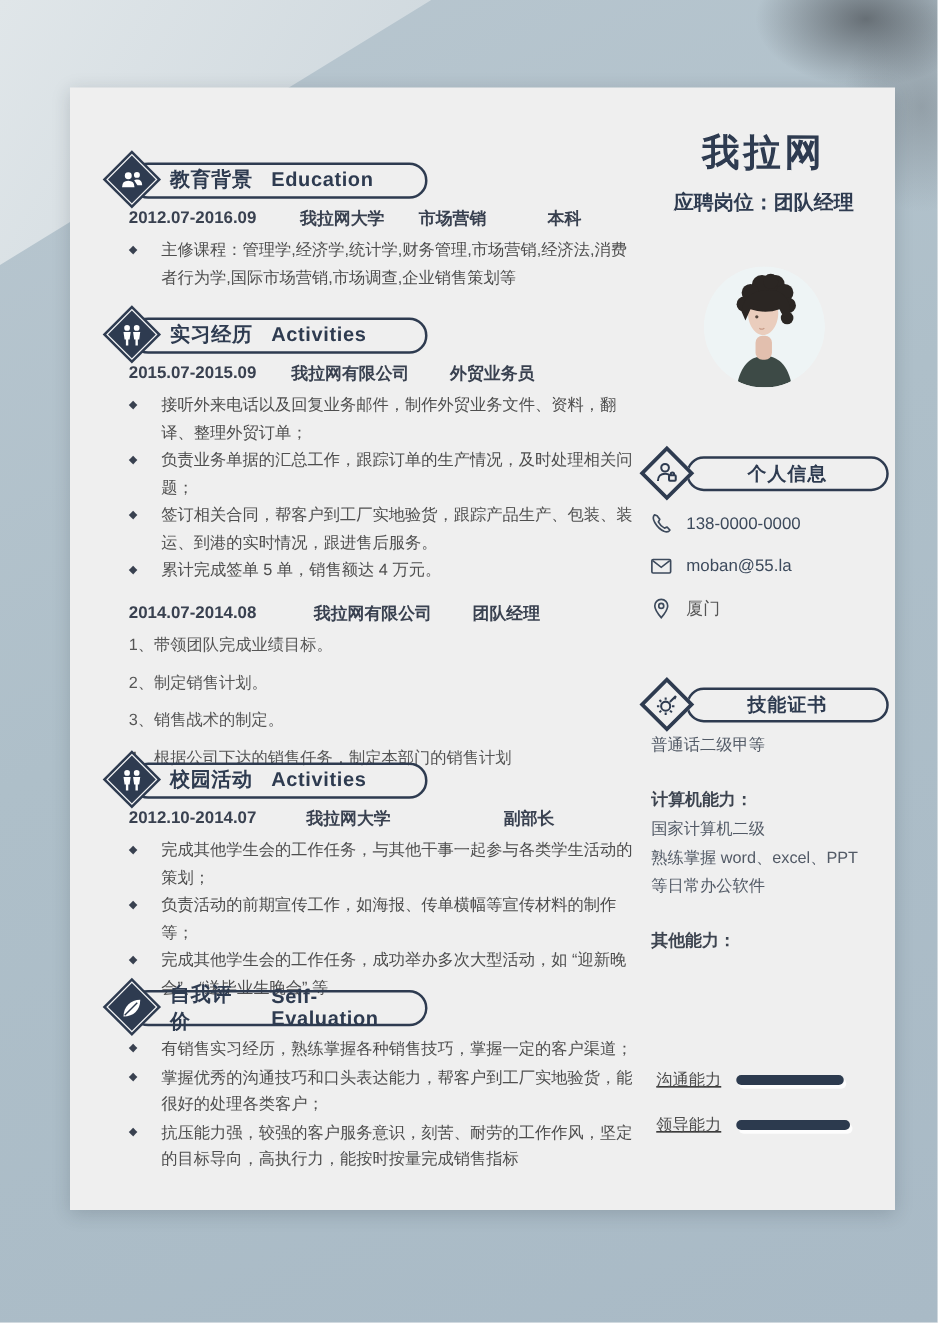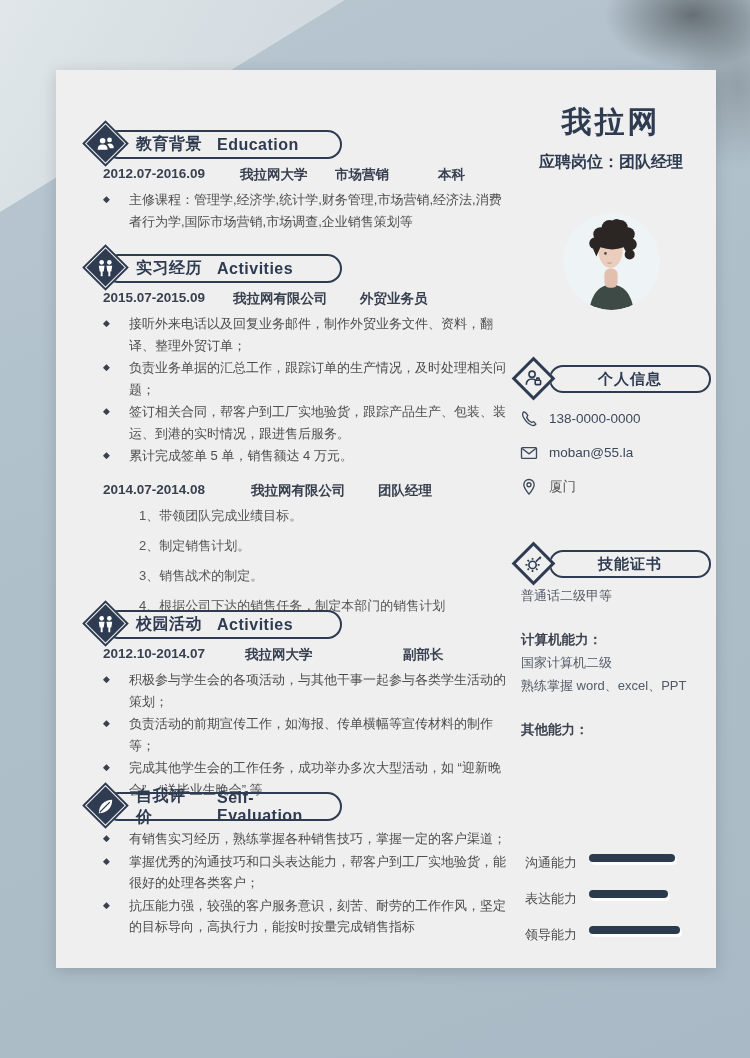--- a/index.html
+++ b/index.html
@@ -47,21 +47,21 @@
   .re .c1{width:137px}.re .c2{width:95px}.re .c3{width:103px}
   .rj1 .c1{width:130px}.rj1 .c2{width:127px}
   .rj2 .c1{width:148px}.rj2 .c2{width:127px}
   .ra .c1{width:142px}.ra .c2{width:158px}
 
   .bullet { display:flex; margin:0 0 1px 17px; }
   .b-icon { flex:0 0 26px; font-size:9px; color:#394150; padding-top:5px; }
   .b-text { flex:1; font-size:13px; color:#4e4e4e; line-height:21.5px; }
 
   .numbered { margin-left:17px; }
-  .numbered div { font-size:13px; color:#555; line-height:22px; margin-bottom:8px;margin-left:36px; }
+  .numbered div { font-size:13px; color:#555; line-height:22px; margin-bottom:8px; }
 
   .job2 { margin-top:15px; }
 
   
   .right-col { position:absolute; left:455px; top:0; width:200px; }
   .r-name { position:absolute; top:32px; left:0; width:200px; text-align:center;
     font-size:30px; font-weight:bold; color:#2e3b50; letter-spacing:3px; }
   .r-pos { position:absolute; top:82px; left:0; width:200px; text-align:center;
     font-size:16px; font-weight:bold; color:#2e3b50; }
   .photo-wrap { position:absolute; top:143px; left:52px; width:97px; height:97px;
@@ -86,21 +86,21 @@
   .c-ico { width:20px; height:20px; margin-right:10px; }
   .c-txt { font-size:13.5px; color:#3d4a5c; }
   .c-row.loc .c-txt { color:#555; }
 
   .skills { position:absolute; top:514px; left:10px; width:190px; }
   .sk-label { font-size:13.5px; font-weight:bold; color:#3d4450; line-height:23px; }
   .sk-item { font-size:13px; color:#525a66; line-height:23px; }
   .sk-gap { height:21px; }
 
   .bars { position:absolute; top:784px; left:14px; width:186px; }
-  .bar-row { display:flex; margin-bottom:17px; height:19px; }
+  .bar-row { display:flex; align-items:center; margin-bottom:17px; height:19px;text-decoration:underline; }
   .bar-label { width:56px; font-size:13px; color:#4e4e4e; margin-right:8px; white-space:nowrap; }
   .bar-track { width:92px; height:8px; position:relative; }
   .bar-fill { height:8px; background:#2c3a4e; border-radius:4px;
     box-shadow: 2px 3px 0 rgba(255,255,255,0.85); }
 
   svg { display:block; }
 </style>
 </head>
 <body>
 
@@ -208,21 +208,21 @@
           <span>Activities</span>
         </div>
       </div>
       <div class="date-row ra">
         <span class="c1">2012.10-2014.07</span>
         <span class="c2">我拉网大学</span>
         <span class="c3">副部长</span>
       </div>
       <div class="bullet">
         <span class="b-icon">◆</span>
-        <span class="b-text">积极参与学生会的各项活动，与其他干事一起参与各类学生活动的策划；</span>
+        <span class="b-text">完成其他学生会的工作任务，与其他干事一起参与各类学生活动的策划；</span>
       </div>
       <div class="bullet">
         <span class="b-icon">◆</span>
         <span class="b-text">负责活动的前期宣传工作，如海报、传单横幅等宣传材料的制作等；</span>
       </div>
       <div class="bullet">
         <span class="b-icon">◆</span>
         <span class="b-text">完成其他学生会的工作任务，成功举办多次大型活动，如 “迎新晚会”、“送毕业生晚会” 等</span>
       </div>
     </div>
@@ -339,38 +339,33 @@
       </svg>
       <div class="r-box">技能证书</div>
     </div>
 
     <div class="skills">
       <div class="sk-item">普通话二级甲等</div>
       <div class="sk-gap"></div>
       <div class="sk-label">计算机能力：</div>
       <div class="sk-item">国家计算机二级</div>
       <div class="sk-item">熟练掌握 word、excel、PPT</div>
+      <div class="sk-item">等日常办公软件</div>
       <div class="sk-gap"></div>
       <div class="sk-label">其他能力：</div>
     </div>
 
     <div class="bars">
       <div class="bar-row">
         <span class="bar-label">沟通能力</span>
         <span class="bar-track">
             <span class="bar-fill" style="width: 93%; display: block;"></span>
           </span>
       </div>
       <div class="bar-row">
-        <span class="bar-label">表达能力</span>
-        <span class="bar-track">
-            <span class="bar-fill" style="width: 86%; display: block;"></span>
-          </span>
-      </div>
-      <div class="bar-row">
         <span class="bar-label">领导能力</span>
         <span class="bar-track">
             <span class="bar-fill" style="width: 99%; display: block;"></span>
           </span>
       </div>
     </div>
 
   </div>
 </div>
 

